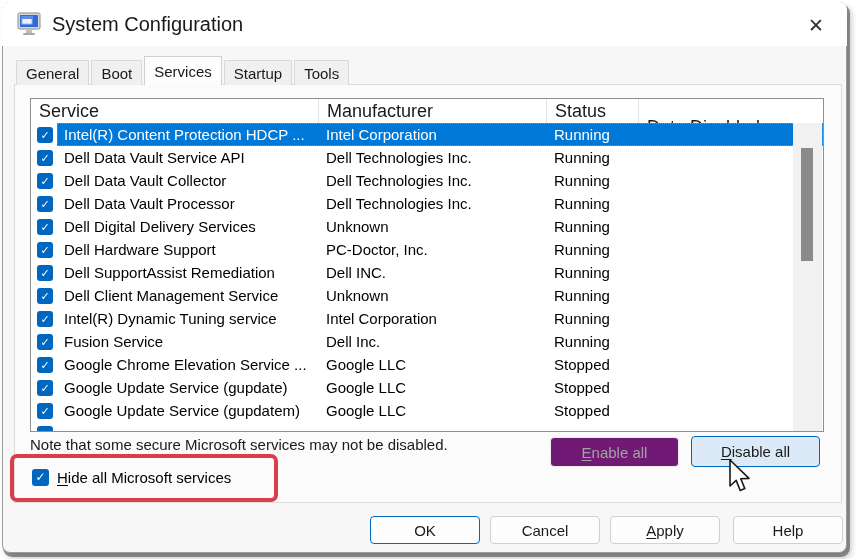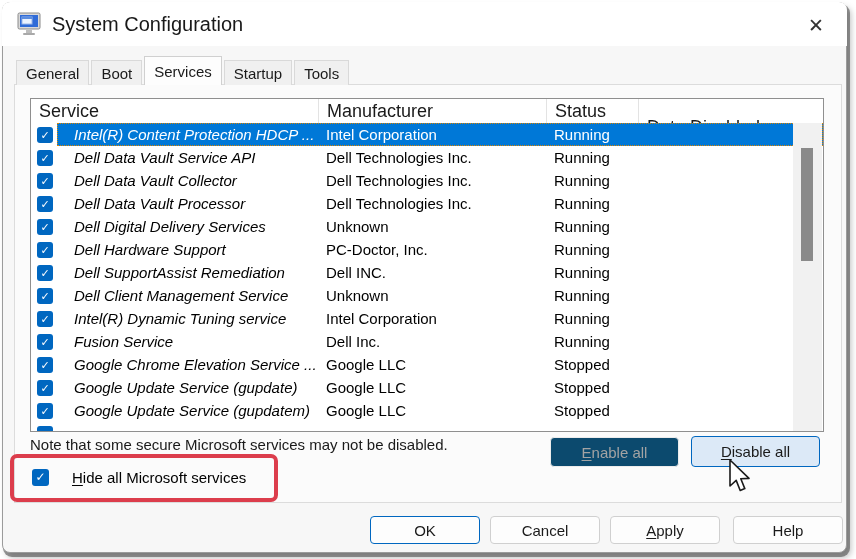--- a/index.html
+++ b/index.html
@@ -33,44 +33,44 @@
   .hcell{font-size:18px;color:#1a1a1a;display:flex;align-items:center;
     border-right:1px solid #e3e3e3;padding-left:8px;}
   .hcell.c1{width:288px;}.hcell.c2{width:228px;}.hcell.c3{width:92px;}.hcell.c4{width:152px;margin-top:28px;}
   .lv-body{position:relative;height:309px;overflow:hidden;}
   .row{display:flex;height:23px;align-items:stretch;}
   .cbcell{width:26px;display:flex;align-items:center;justify-content:flex-start;padding-left:6px;flex:0 0 26px;}
   .checkbox{width:16px;height:16px;border-radius:3px;background:#0067c0;color:#fff;
     font-size:11px;line-height:16px;text-align:center;display:inline-block;}
   .rowtext{display:flex;flex:1;align-items:center;}
   .cell{font-size:15px;color:#000;white-space:nowrap;overflow:hidden;display:flex;align-items:center;height:100%;}
-  .cell.service{width:262px;padding-left:17px;font-style:italic;}
+  .cell.service{width:262px;padding-left:7px;}
   .cell.manufacturer{width:228px;padding-left:7px;}
   .cell.status{width:92px;padding-left:7px;}
   .cell.date{width:146px;padding-left:7px;}
   .row.selected .rowtext{background:#0078d7;outline:1px dotted #dd8500;outline-offset:-1px;}
   .row.selected .cell{color:#ffffff;}
   .vscroll-full{position:absolute;top:24px;right:1px;width:29px;height:308px;background:#f1f1f1;}
   .vthumb{position:absolute;left:8px;top:25px;width:12px;height:113px;background:#8a8a8a;}
 
   
   .note{position:absolute;left:30px;top:436px;font-size:15px;color:#1a1a1a;}
   .btn{font-size:15px;color:#1a1a1a;background:#fdfdfd;border:1px solid #d0d0d0;
     border-radius:4px;display:flex;align-items:center;justify-content:center;}
   .btn u{text-decoration:underline;text-underline-offset:2px;}
   .btn-enable{position:absolute;left:550px;top:437px;width:129px;height:30px;
-    background:#0c4a6e;border-color:#ececec;color:#a3a3a3;}
+    background:#701a75;border-color:#ececec;color:#a3a3a3;}
   .btn-disable{position:absolute;left:691px;top:436px;width:129px;height:31px;
     background:#dce9f7;border-color:#0067c0;}
   .redbox{position:absolute;left:10px;top:454px;width:268px;height:48px;
     border:4px solid #dc3d4c;border-radius:7px;z-index:5;}
   .hide-row{position:absolute;left:32px;top:469px;display:flex;align-items:center;z-index:6;}
   .hide-cb{width:17px;height:17px;border-radius:3px;background:#0067c0;color:#fff;
     font-size:12px;line-height:17px;text-align:center;}
-  .hide-label{margin-left:23px;font-size:15px;color:#000;}
+  .hide-label{margin-left:8px;font-size:15px;color:#000;}
   .hide-label u{text-decoration:underline;text-underline-offset:2px;}
 
   
   .btn-ok{position:absolute;left:370px;top:516px;width:110px;height:28px;border-color:#0067c0;}
   .btn-cancel{position:absolute;left:490px;top:516px;width:110px;height:28px;}
   .btn-apply{position:absolute;left:610px;top:516px;width:110px;height:28px;}
   .btn-help{position:absolute;left:733px;top:516px;width:110px;height:28px;}
 
   .cursor{position:absolute;left:728px;top:459px;z-index:9;}
 </style>

